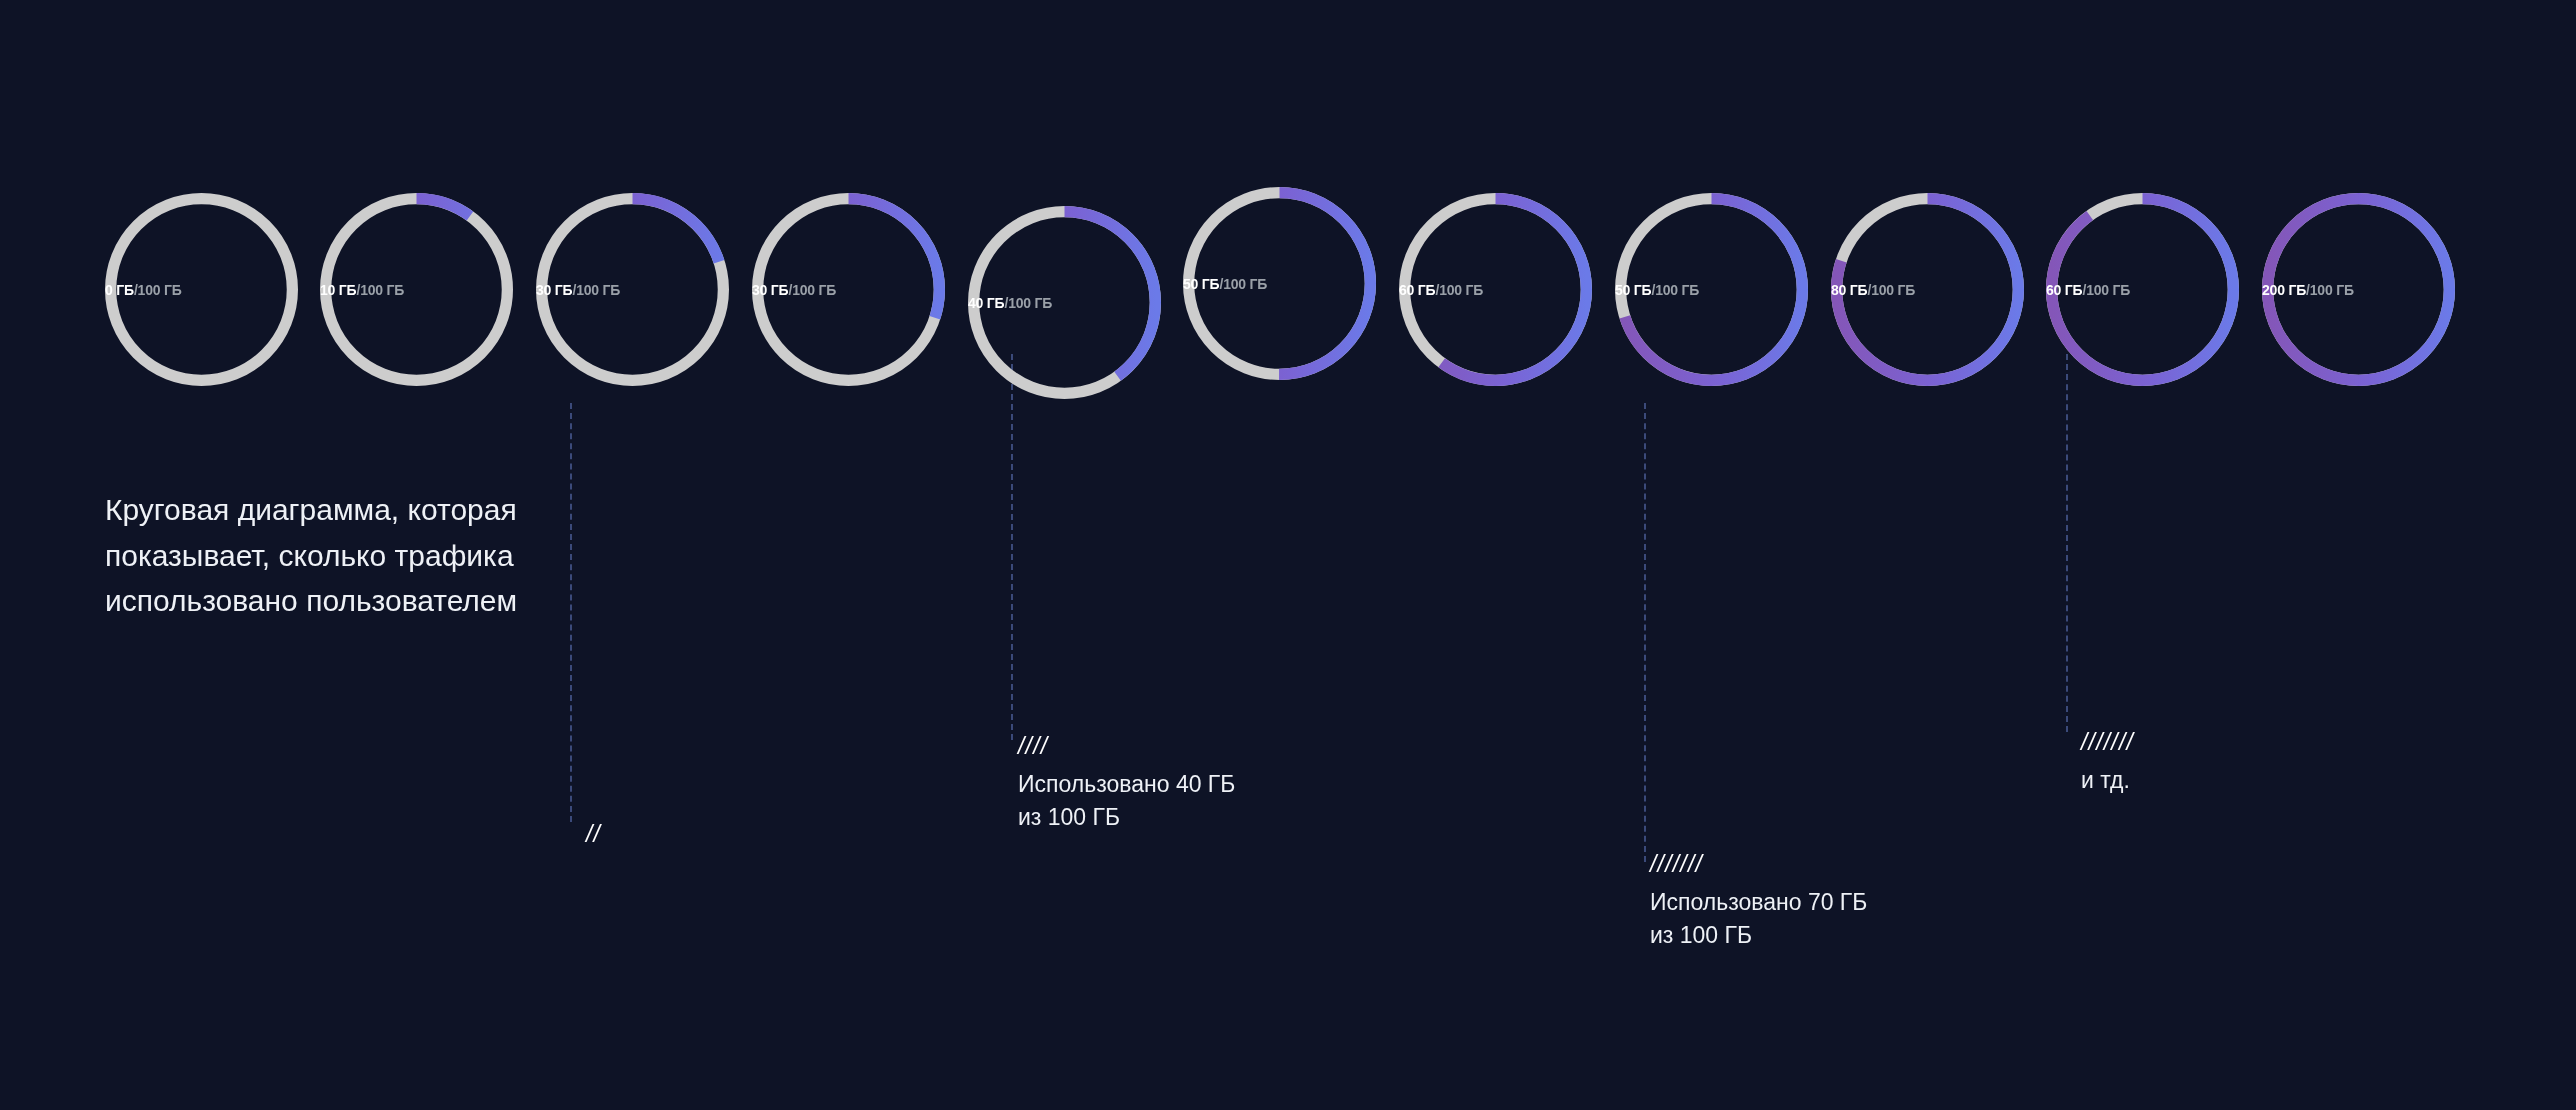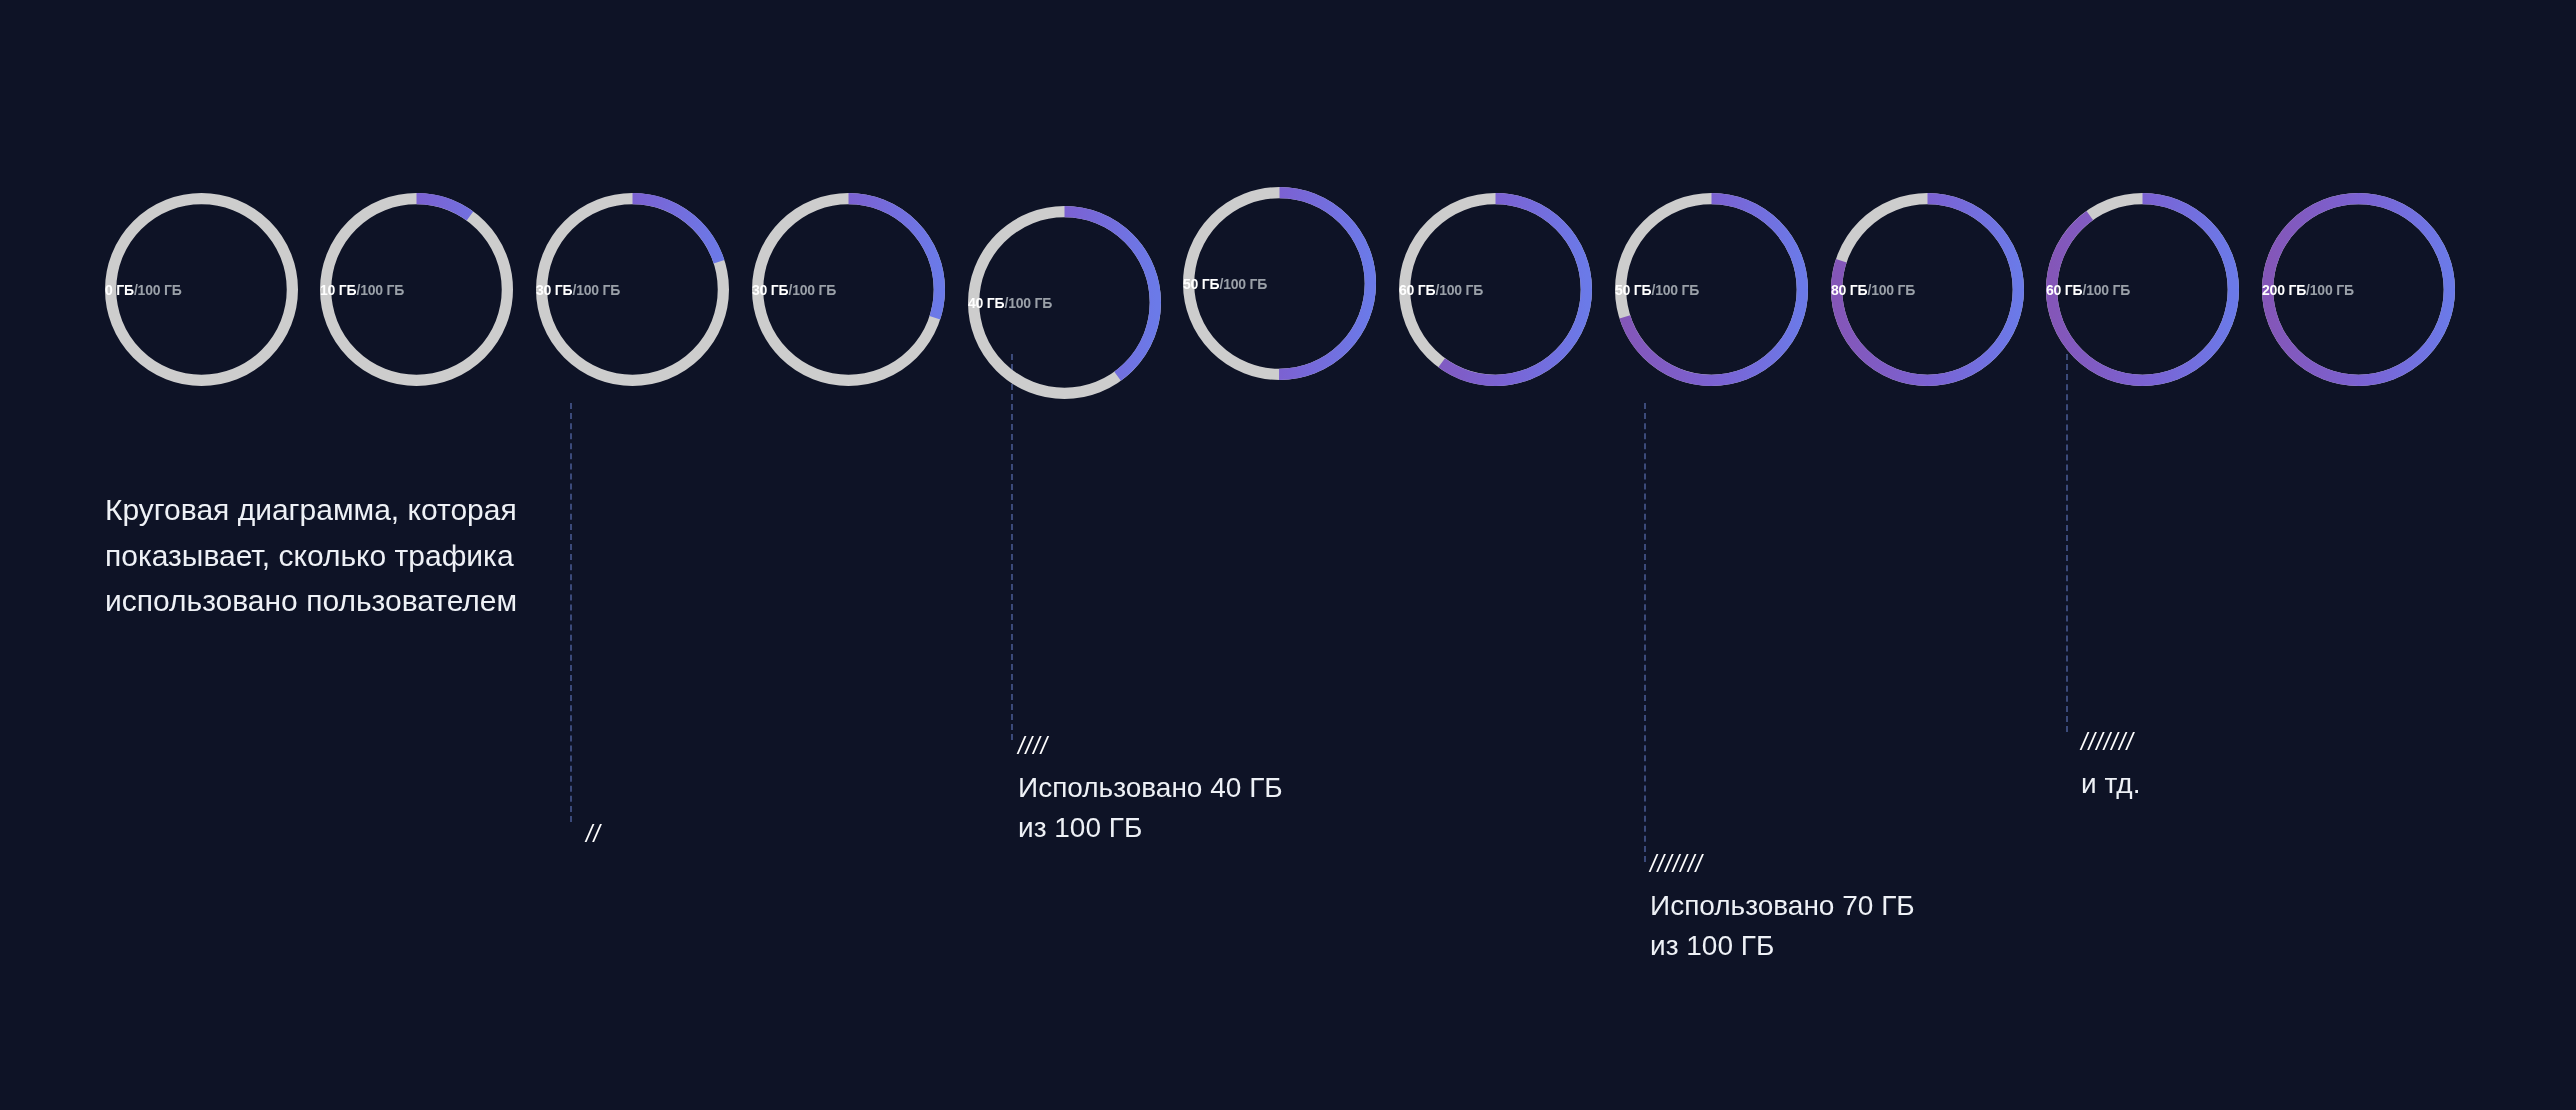--- a/index.html
+++ b/index.html
@@ -35,21 +35,21 @@
   .total { color:#9aa0a8; }
 
   
   .note { position:absolute; color:#eef1f6; }
   .note .slashes {
     font-size:23px; font-weight:400; font-style:italic;
     letter-spacing:1.2px; line-height:1.2;
     color:#ffffff; margin-bottom:7.2px;
   }
   .note .body {
-    font-size:28px; line-height:1.45; font-weight:400; color:#eef1f6;
+    font-size:23px; line-height:1.45; font-weight:400; color:#eef1f6;
     white-space:pre-line;
   }
   .note.intro .body { font-size:30px; line-height:1.52; }
 </style>
 </head>
 <body>
 
 <div id="stage">
   <div id="dashlines">
       <div class="dashline" style="left: 570px; top: 403px; height: 419px; border-left-color: rgb(59, 74, 122);"></div>

